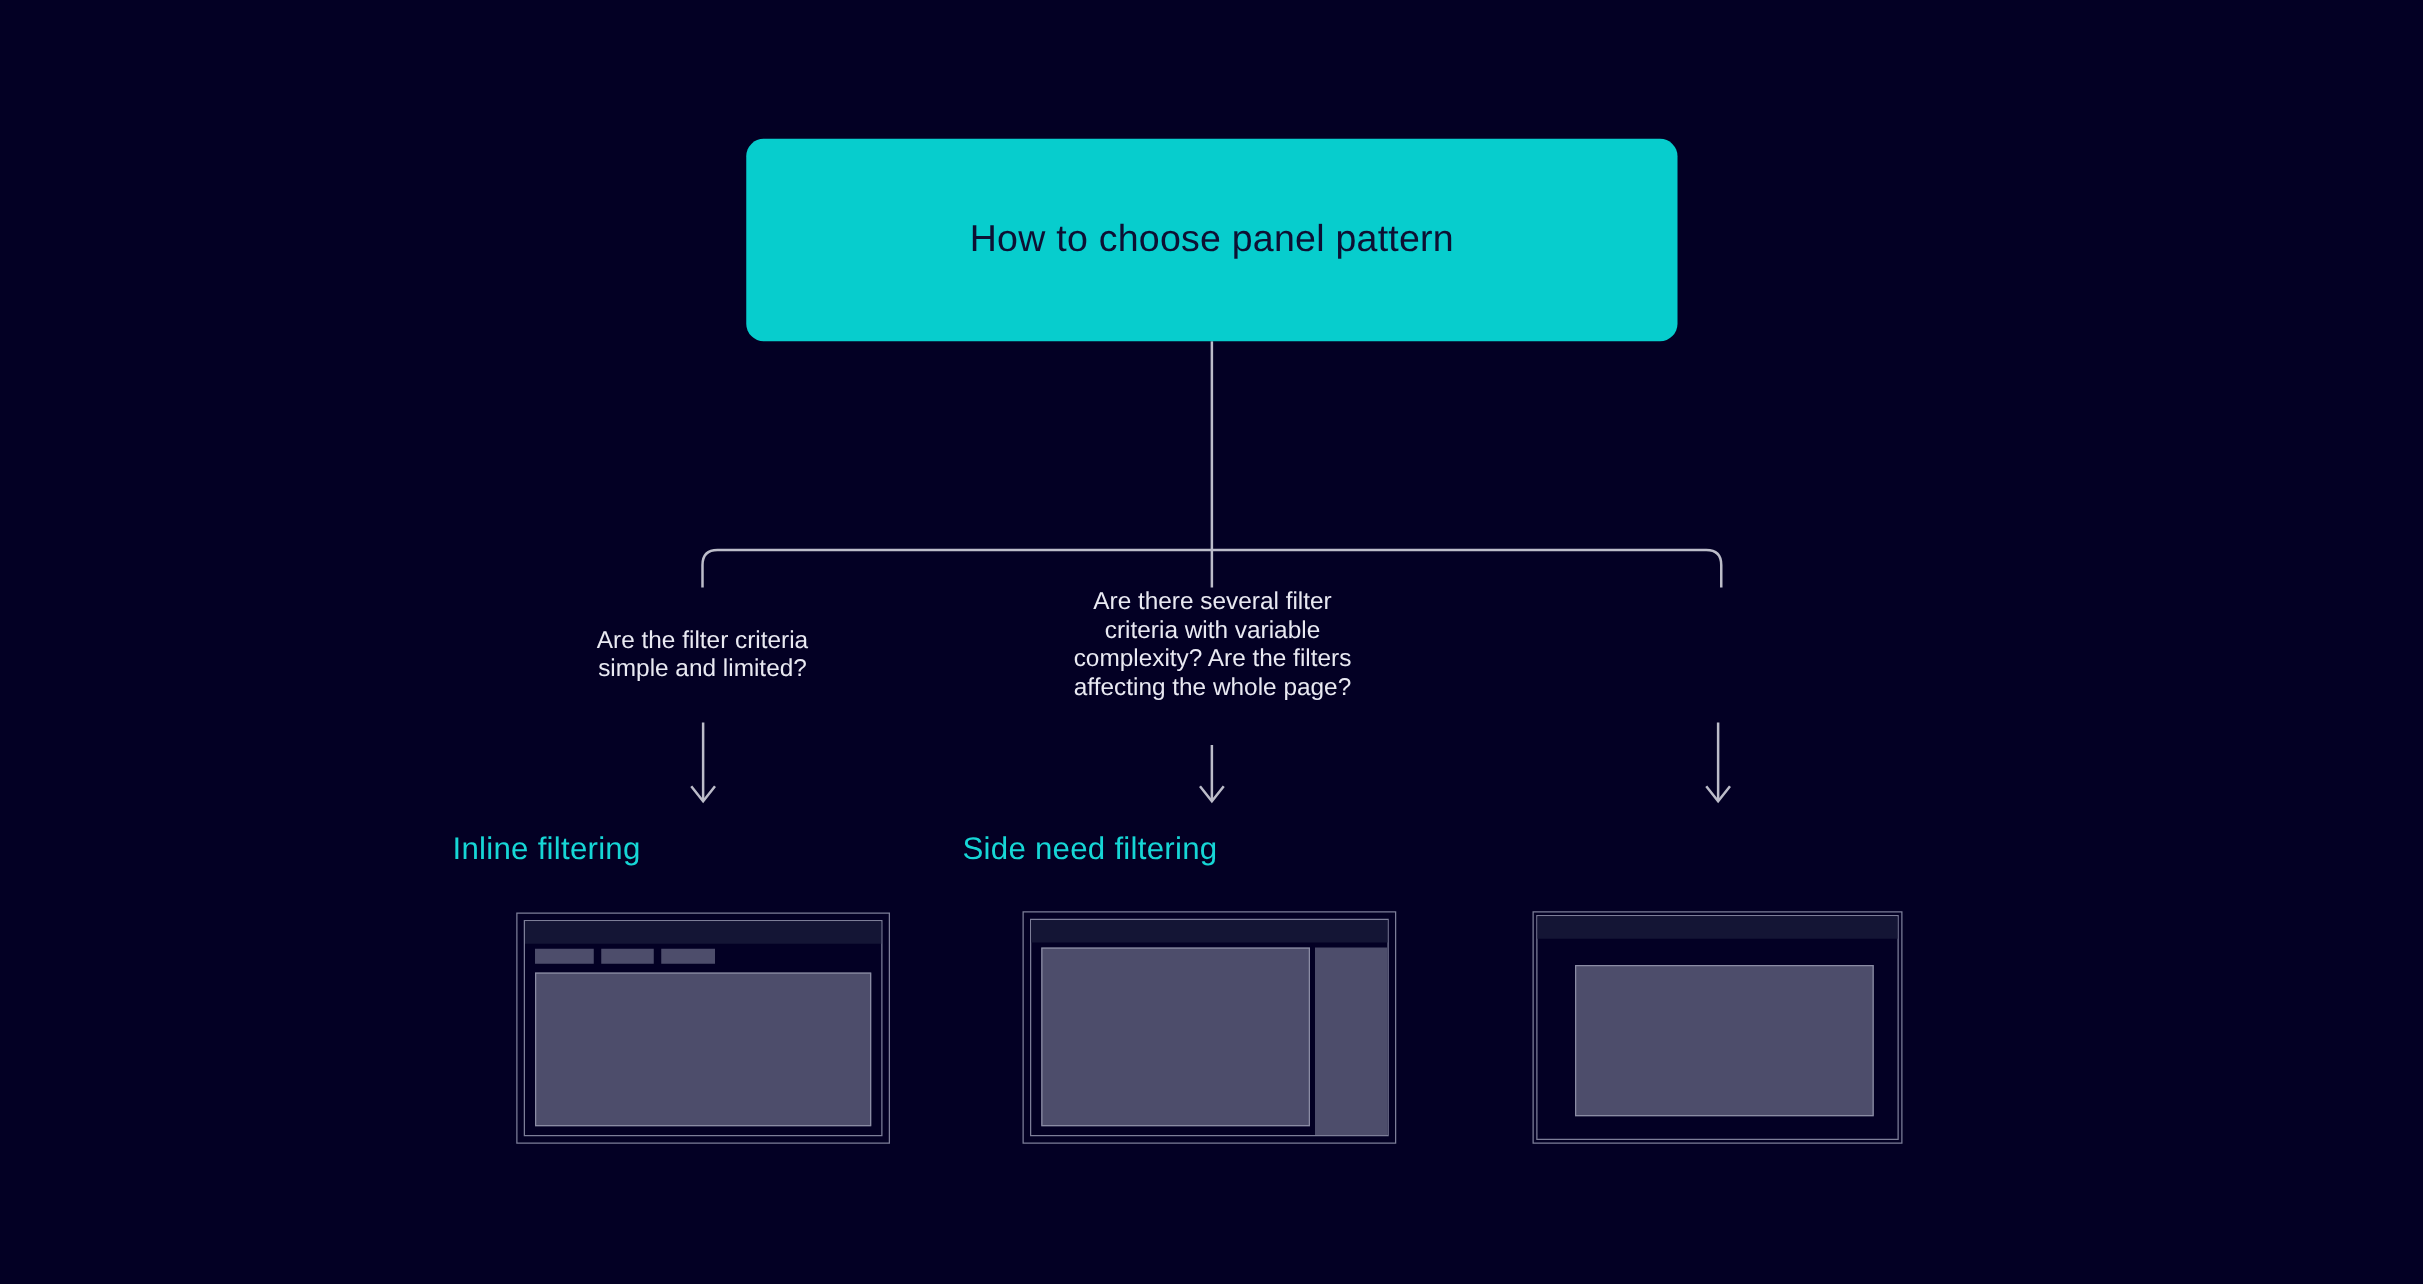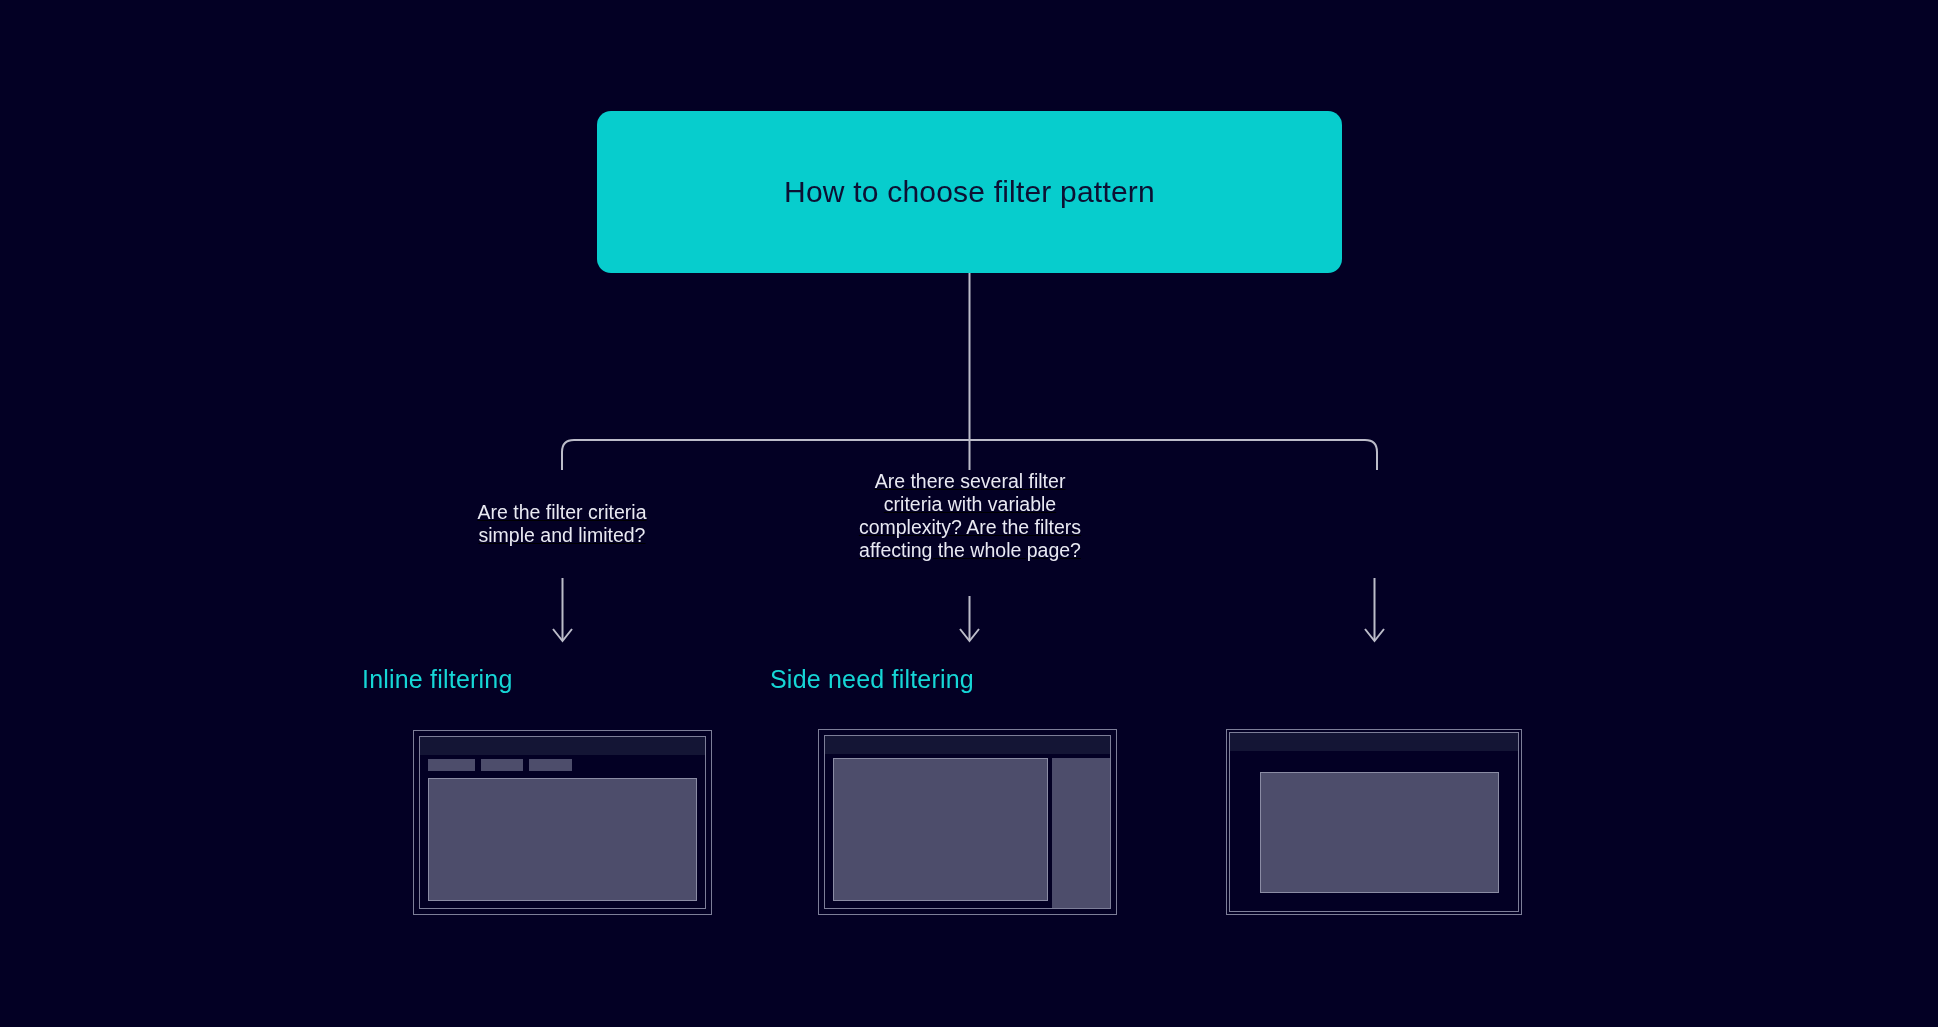--- a/index.html
+++ b/index.html
@@ -52,21 +52,20 @@
     text-align: center;
   }
 
   
   .branch {
     position: absolute;
     top: 470px;
     width: 400px;
     display: flex;
     flex-direction: column;
-    text-decoration: underline;
   }
   .branch-q {
     color: #e9e9f2;
     font-size: 19.5px;
     line-height: 23px;
     text-align: center;
     white-space: pre-line;
   }
   .branch-outcome {
     position: absolute;
@@ -132,21 +131,21 @@
 
       <path d="M 969.5 596 L 969.5 640"></path>
       <path d="M 960 629 L 969.5 641 L 979 629"></path>
 
       <path d="M 1374.5 578 L 1374.5 640"></path>
       <path d="M 1365 629 L 1374.5 641 L 1384 629"></path>
     </g>
   </svg>
 
   <div class="root-node">
-    <div class="root-node-label">How to choose filter pattern</div>
+    <div class="root-node-label">How to choose panel pattern</div>
   </div>
 
   <div class="branch" style="left:362px; top:501px;">
     <div class="branch-q">Are the filter criteria
 simple and limited?</div>
   </div>
   <div class="branch-outcome" style="left:362px; top:665px;">Inline filtering</div>
 
   <div class="thumb" style="left:413px; top:730px; width:299px; height:185px;">
     <div class="thumb-inner">

